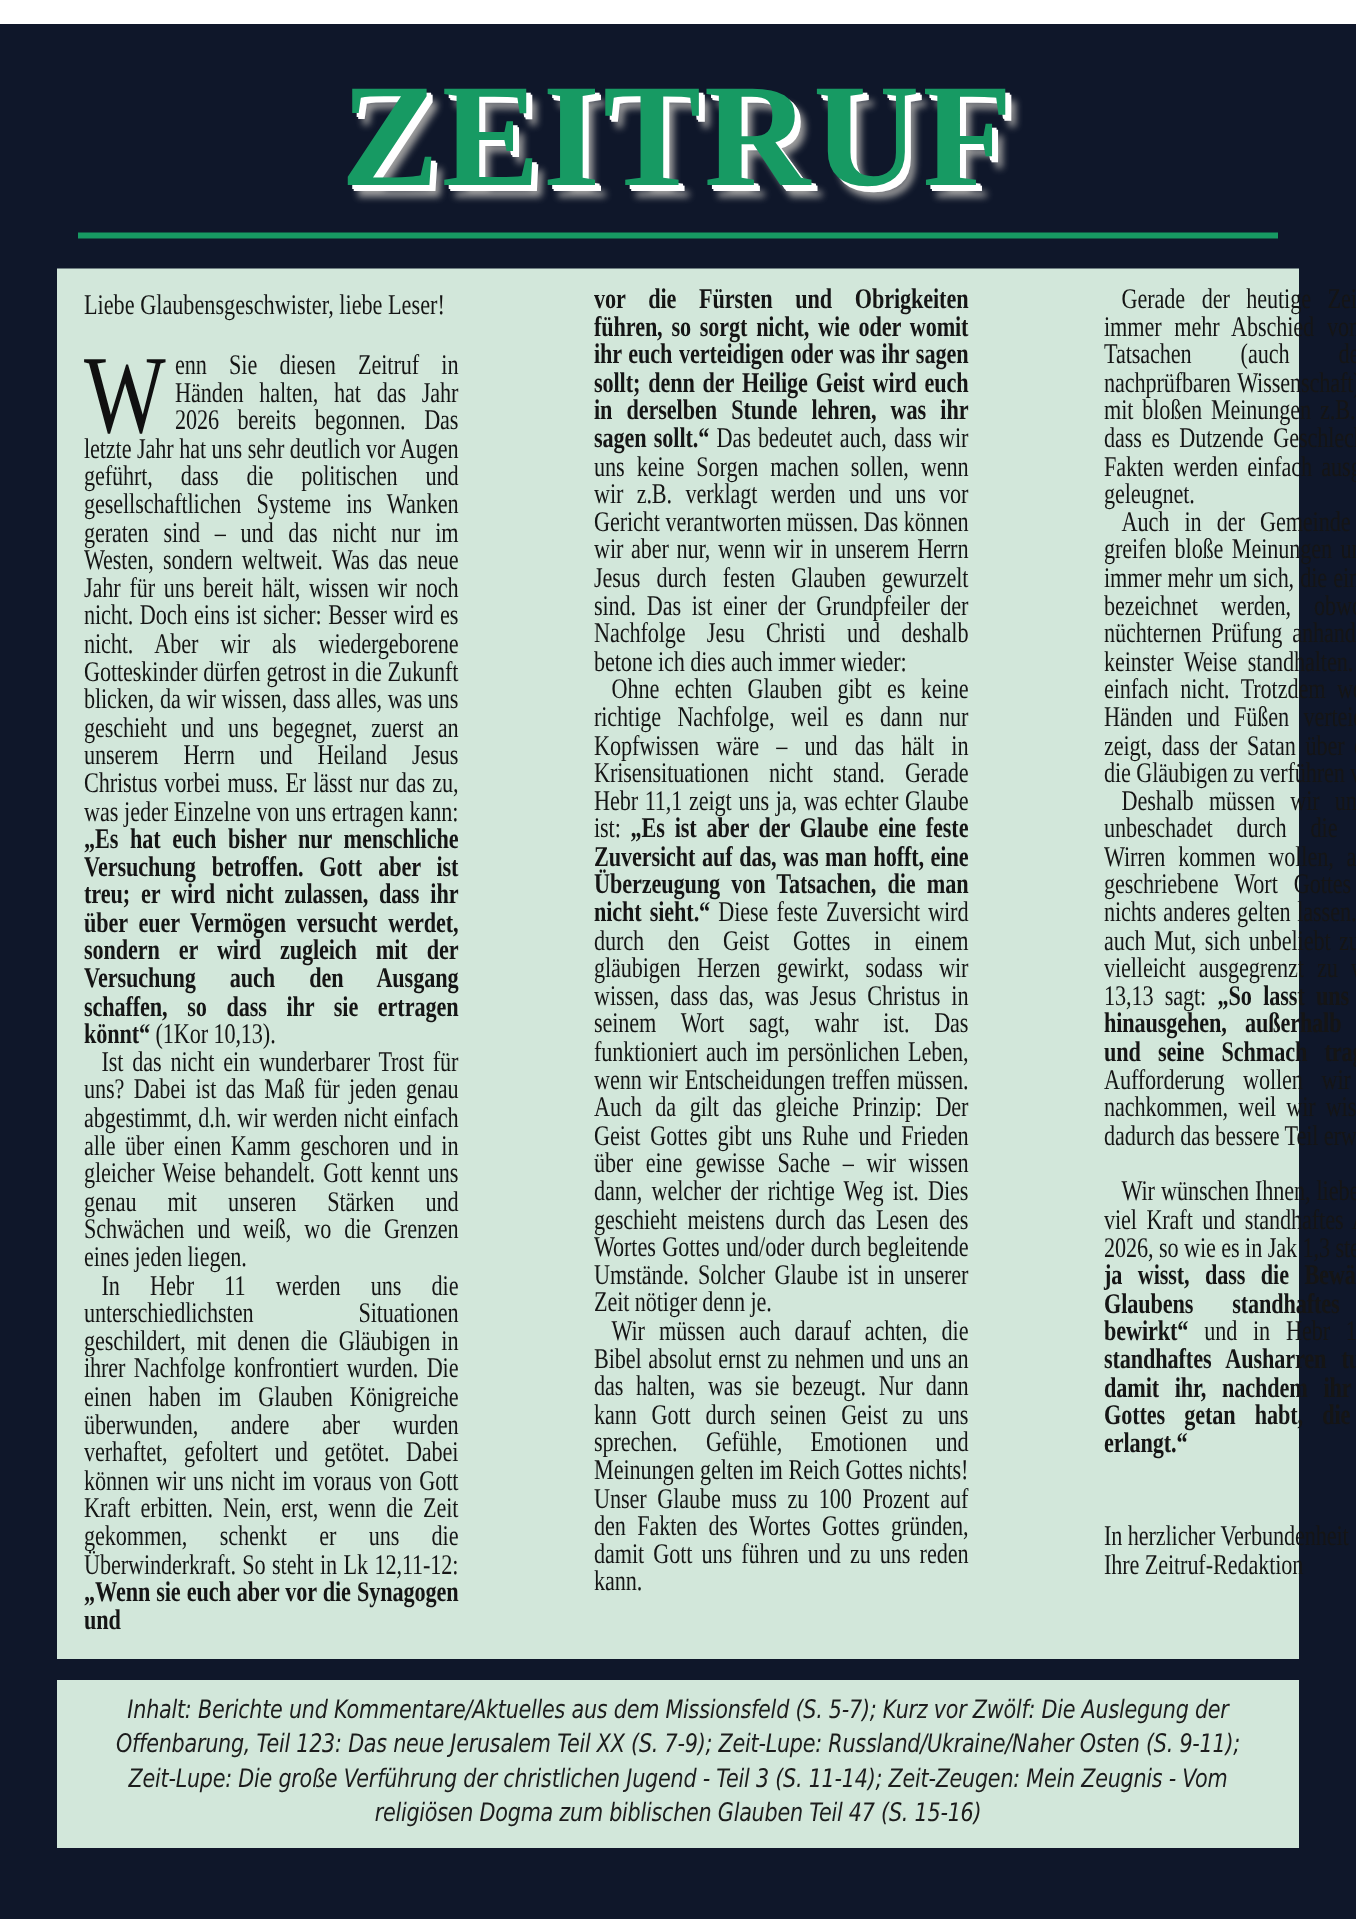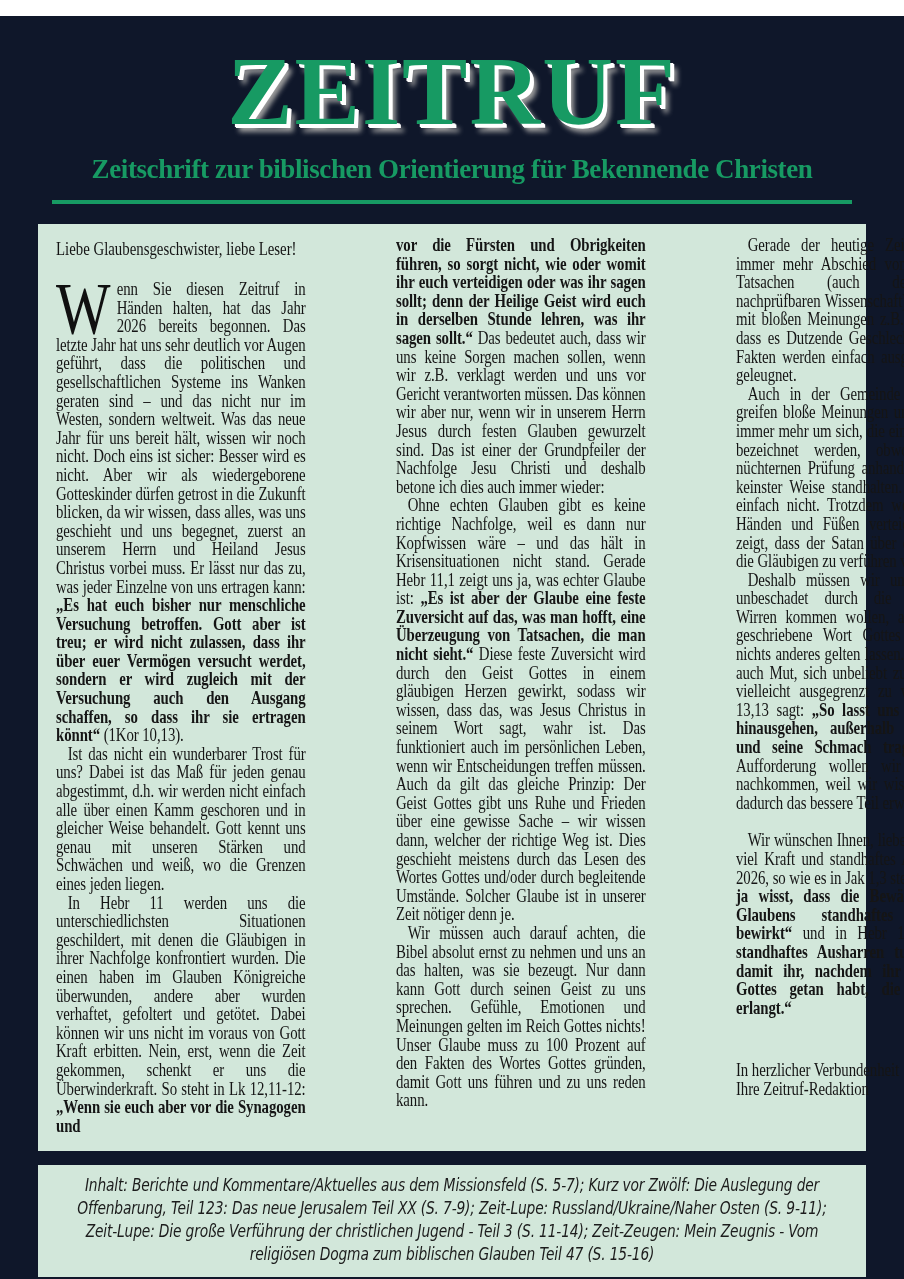--- a/index.html
+++ b/index.html
@@ -122,21 +122,20 @@
     color:#1c1c1c;
   }
 </style>
 </head>
 <body>
 
 <div class="page">
 
   <header class="masthead">
     <div class="mag-title">ZEITRUF</div>
-    <div class="mag-subtitle">Zeitschrift zur biblischen Orientierung für Bekennende Christen</div>
     <div class="header-rule"></div>
   </header>
 
   <main class="editorial-box">
     <section class="col">
       <div class="col-inner">
         <p class="salutation">Liebe Glaubensgeschwister, liebe Leser!</p>
       <p class="body-para"><span class="dropcap">W</span><span>enn Sie diesen Zeitruf in Händen halten, hat das Jahr 2026 bereits begonnen. Das letzte Jahr hat uns sehr deutlich vor Augen geführt, dass die politischen und gesellschaftlichen Systeme ins Wanken geraten sind – und das nicht nur im Westen, sondern weltweit. Was das neue Jahr für uns bereit hält, wissen wir noch nicht. Doch eins ist sicher: Besser wird es nicht. Aber wir als wiedergeborene Gotteskinder dürfen getrost in die Zukunft blicken, da wir wissen, dass alles, was uns geschieht und uns begegnet, zuerst an unserem Herrn und Heiland Jesus Christus vorbei muss. Er lässt nur das zu, was jeder Einzelne von uns ertragen kann: </span><span class="bold">„Es hat euch bisher nur menschliche Versuchung betroffen. Gott aber ist treu; er wird nicht zulassen, dass ihr über euer Vermögen versucht werdet, sondern er wird zugleich mit der Versuchung auch den Ausgang schaffen, so dass ihr sie ertragen könnt“</span><span> (1Kor 10,13).</span></p>
           <p class="body-para indent"><span>Ist das nicht ein wunderbarer Trost für uns? Dabei ist das Maß für jeden genau abgestimmt, d.h. wir werden nicht einfach alle über einen Kamm geschoren und in gleicher Weise behandelt. Gott kennt uns genau mit unseren Stärken und Schwächen und weiß, wo die Grenzen eines jeden liegen.</span></p>
           <p class="body-para indent"><span>In Hebr 11 werden uns die unterschiedlichsten Situationen geschildert, mit denen die Gläubigen in ihrer Nachfolge konfrontiert wurden. Die einen haben im Glauben Königreiche überwunden, andere aber wurden verhaftet, gefoltert und getötet. Dabei können wir uns nicht im voraus von Gott Kraft erbitten. Nein, erst, wenn die Zeit gekommen, schenkt er uns die Überwinderkraft. So steht in Lk 12,11-12: </span><span class="bold">„Wenn sie euch aber vor die Synagogen und</span></p>

